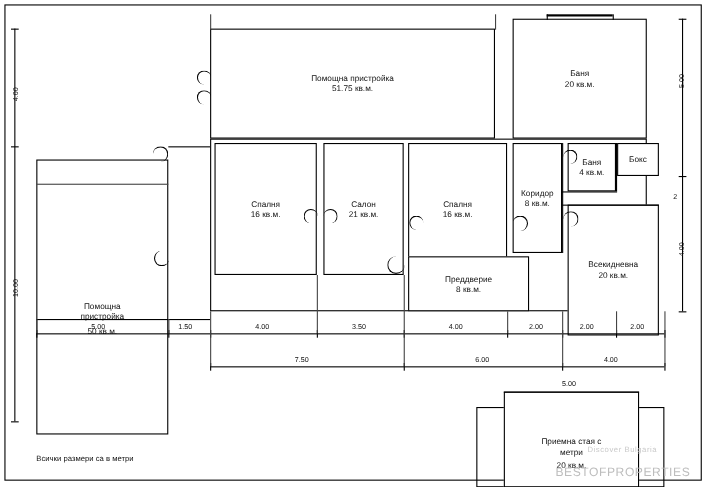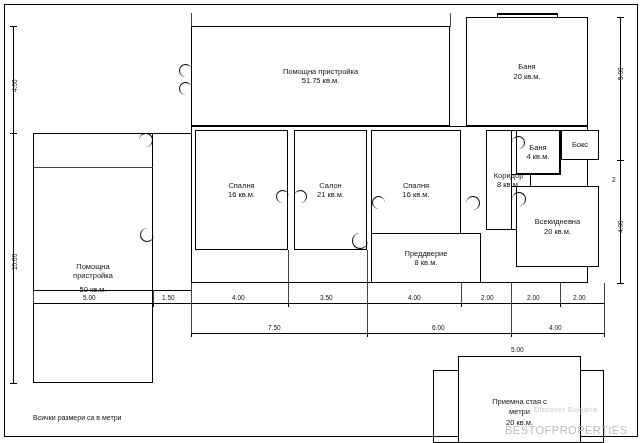--- a/index.html
+++ b/index.html
@@ -93,21 +93,21 @@
     letter-spacing:0.5px;
   }
 </style>
 </head>
 <body>
 
 <div id="plan">
 
   <div class="frame"></div>
 
-  <div class="room" style="left:33px;top:133px;width:120px;height:250px;">
+  <div class="room" style="left:33px;top:145px;width:120px;height:250px;">
     <div class="rname" style="margin-top:40px;">Помощна</div>
     <div class="rname">пристройка</div>
     <div class="rarea" style="margin-top:4px;">50 кв.м.</div>
   </div>
 
   <div class="line hl" style="left:33px;top:290px;width:120px;"></div>
   <div class="line hl thin" style="left:33px;top:167px;width:120px;"></div>
 
   <div class="line hl" style="left:153px;top:133px;width:38px;"></div>
   <div class="line hl" style="left:153px;top:290px;width:38px;"></div>
@@ -136,35 +136,35 @@
   <div class="room" style="left:294px;top:130px;width:73px;height:120px;">
     <div class="rname">Салон</div>
     <div class="rarea">21 кв.м.</div>
   </div>
 
   <div class="room" style="left:371px;top:130px;width:90px;height:120px;">
     <div class="rname">Спалня</div>
     <div class="rarea">16 кв.м.</div>
   </div>
 
-  <div class="room" style="left:486px;top:130px;width:45px;height:100px;">
+  <div class="room" style="left:466px;top:130px;width:45px;height:100px;">
     <div class="rname">Коридор</div>
     <div class="rarea">8 кв.м.</div>
   </div>
 
   <div class="room" style="left:516px;top:130px;width:44px;height:44px;">
     <div class="rname">Баня</div>
     <div class="rarea">4 кв.м.</div>
   </div>
 
   <div class="room" style="left:561px;top:130px;width:38px;height:30px;">
     <div class="rname">Бокс</div>
   </div>
 
-  <div class="room" style="left:516px;top:186px;width:83px;height:81px;">
+  <div class="room" style="left:516px;top:186px;width:83px;height:119px;">
     <div class="rname">Всекидневна</div>
     <div class="rarea">20 кв.м.</div>
   </div>
 
   <div class="room" style="left:371px;top:233px;width:110px;height:50px;">
     <div class="rname">Преддверие</div>
     <div class="rarea">8 кв.м.</div>
   </div>
 
   <div class="line vl" style="left:511px;top:130px;height:100px;"></div>

